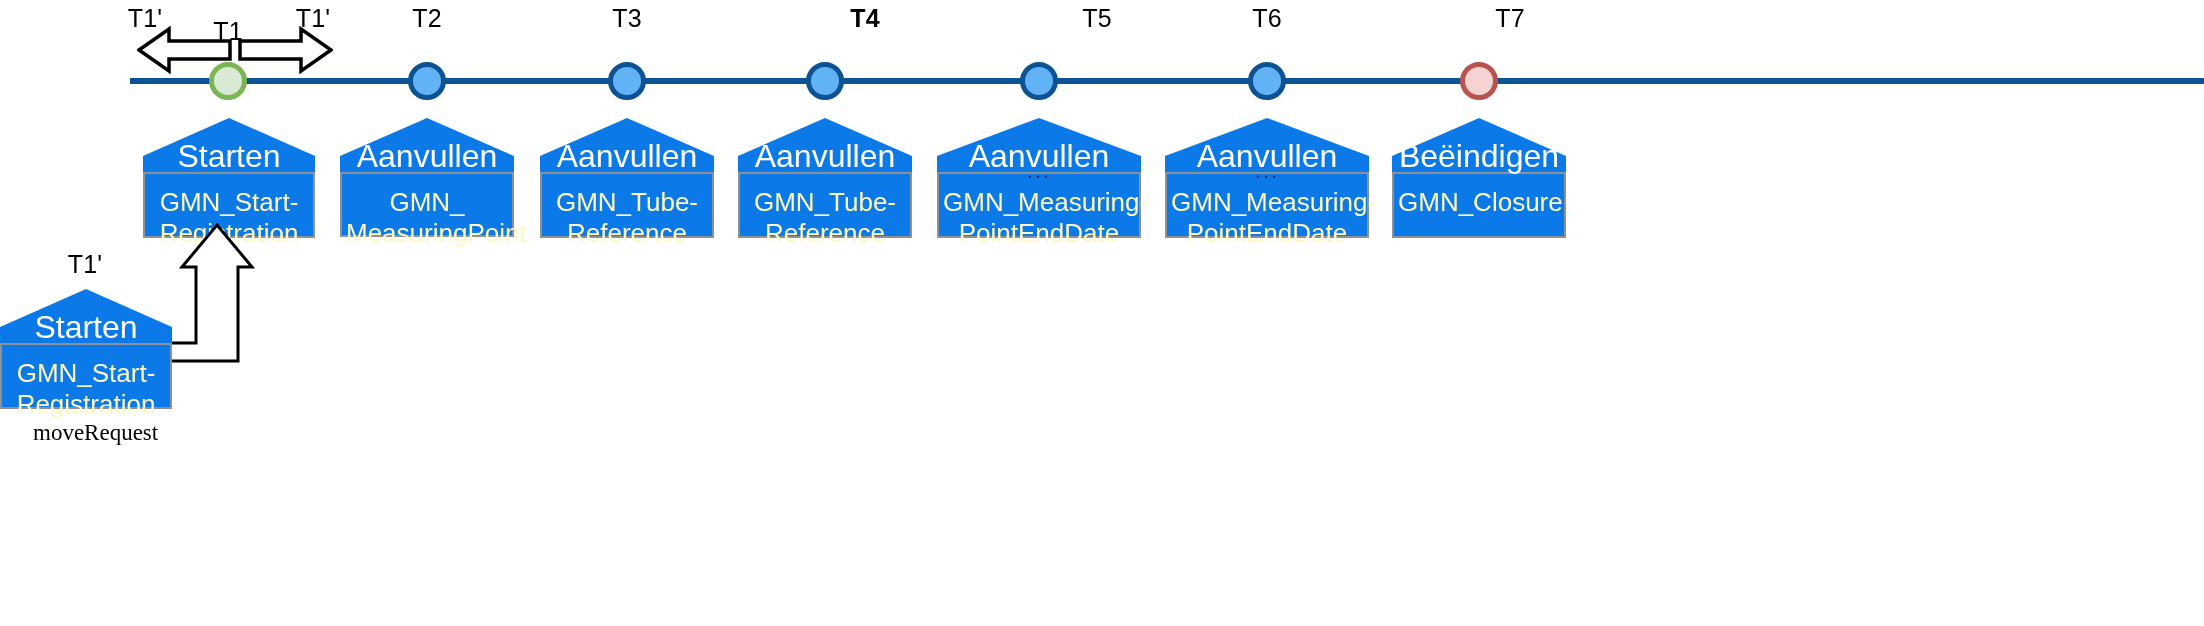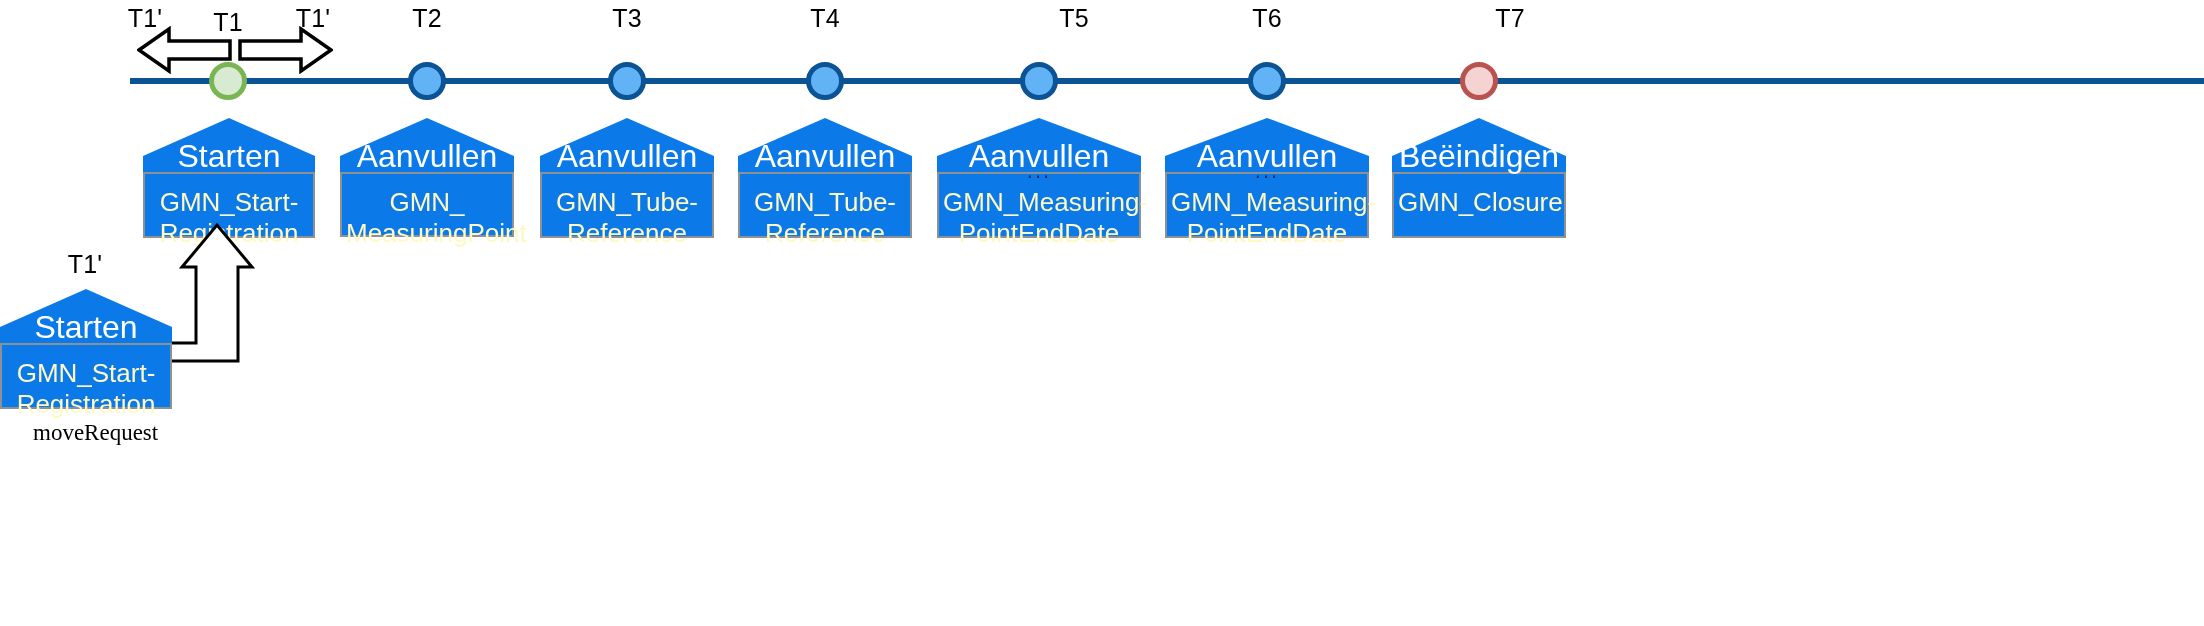--- a/index.html
+++ b/index.html
@@ -92,26 +92,26 @@
   .connector{ position:absolute; }
 </style>
 </head>
 <body>
 
 <div id="stage">
 
   <div class="timeline-axis"></div>
 
   <div class="tick-label" style="left:145px;top:4px;">T1'</div>
-  <div class="tick-label" style="left:228px;top:8px;">T1</div>
+  <div class="tick-label" style="left:228px;top:17px;">T1</div>
   <div class="tick-label" style="left:313px;top:4px;">T1'</div>
   <div class="tick-label" style="left:427px;top:4px;">T2</div>
   <div class="tick-label" style="left:627px;top:4px;">T3</div>
-  <div class="tick-label" style="left:825px;top:4px;">T4</div>
-  <div class="tick-label" style="left:1074px;top:4px;">T5</div>
+  <div class="tick-label" style="left:865px;top:4px;font-weight:bold;">T4</div>
+  <div class="tick-label" style="left:1097px;top:4px;">T5</div>
   <div class="tick-label" style="left:1267px;top:4px;">T6</div>
   <div class="tick-label" style="left:1479px;top:4px;margin-left:31px;">T7</div>
 
   <div class="blockarrow" style="left:137px;top:26px;width:95px;height:48px;">
     <svg viewBox="0 0 95 48" width="95" height="48">
       <polygon points="2,24 32,3 32,15 93,15 93,33 32,33 32,45" fill="#ffffff" stroke="#000000" stroke-width="3.5" stroke-linejoin="miter"></polygon>
     </svg>
   </div>
   <div class="blockarrow" style="left:238px;top:26px;width:95px;height:48px;">
     <svg viewBox="0 0 95 48" width="95" height="48">

